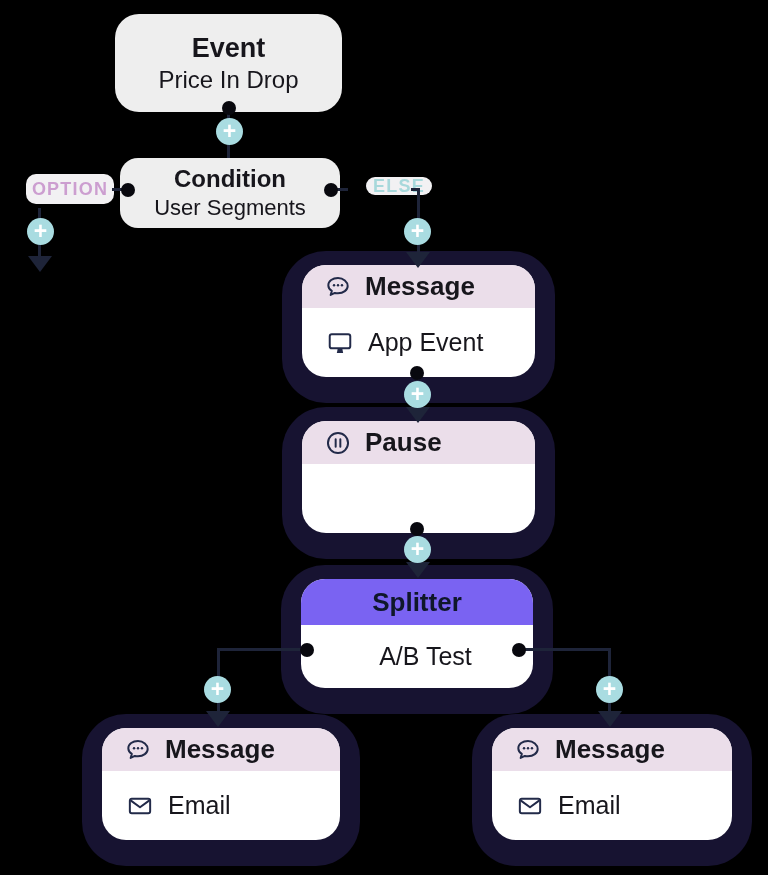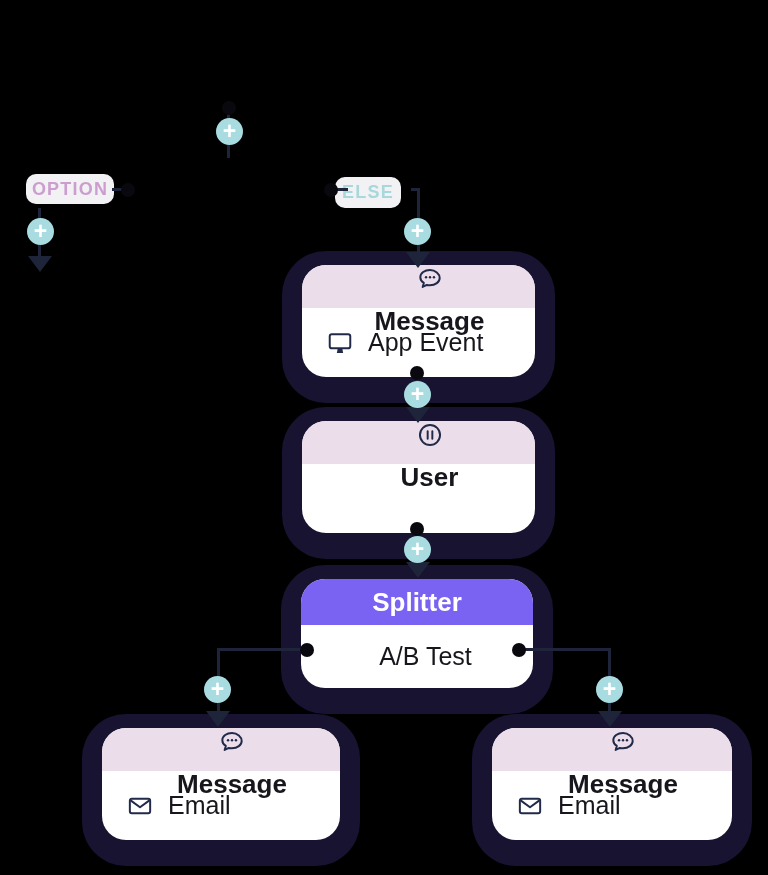--- a/index.html
+++ b/index.html
@@ -22,23 +22,23 @@
     font-weight:700;font-size:18px;letter-spacing:1.2px;
   }
   
   .card{
     position:absolute;background:#ffffff;border-radius:24px;overflow:hidden;z-index:1;
     box-shadow:0 6px 0 20px var(--shadow);color:#17161c;
   }
   .card .hdr{
     height:43px;background:var(--header-pink);
     display:flex;align-items:center;gap:13px;padding-left:22px;
-    font-weight:700;font-size:26px;flex-direction:column;
-  }
-  .card .hdr.purple{background:var(--header-purple);color:#ffffff;justify-content:center;padding-left:0;text-align:right;}
+    font-weight:700;font-size:26px;
+  }
+  .card .hdr.purple{background:var(--header-purple);color:#0f172a;justify-content:center;padding-left:0;text-align:right;}
   .card .bdy{
     height:calc(100% - 43px);display:flex;align-items:center;gap:14px;
     padding-left:24px;font-size:25px;
   }
   .card .bdy.center{justify-content:center;padding-left:17px;}
   .icon{display:flex;align-items:center;}
   .icon svg{stroke:#222a49;fill:none;stroke-width:1.7;}
   
   .line{position:absolute;background:var(--line);z-index:3;}
   .dot{position:absolute;width:14px;height:14px;border-radius:50%;background:#08080e;z-index:4;}
@@ -52,35 +52,43 @@
     background:var(--plus-fill);color:#ffffff;
     display:flex;align-items:center;justify-content:center;
     font-size:23px;font-weight:700;line-height:1;cursor:pointer;
   }
 </style>
 </head>
 <body>
 
 <div class="canvas">
 
+  <div class="simple-node" style="left:115px;top:14px;width:227px;height:98px;">
+    <div class="t" style="font-size:27px;">Event</div>
+    <div class="s" style="font-size:24px;">Price In Drop</div>
+  </div>
   <div class="line" style="left:227px;top:110px;width:3px;height:48px;"></div>
   <div class="dot" style="left:222px;top:101px;"></div>
   <div class="plus" style="left:216px;top:118px;">+</div>
 
+  <div class="simple-node" style="left:120px;top:158px;width:220px;height:70px;border-radius:18px;">
+    <div class="t" style="font-size:24px;">Condition</div>
+    <div class="s" style="font-size:22px;">User Segments</div>
+  </div>
 
   <div class="line" style="left:112px;top:188px;width:12px;height:3px;"></div>
   <div class="dot" style="left:121px;top:183px;"></div>
   <div class="pill" style="left:26px;top:174px;width:88px;height:30px;color:var(--accent-option);">OPTION</div>
   <div class="line" style="left:38px;top:208px;width:3px;height:50px;"></div>
   <div class="arrow" style="left:28px;top:256px;"></div>
   <div class="plus" style="left:27px;top:218px;">+</div>
 
   <div class="line" style="left:336px;top:188px;width:12px;height:3px;"></div>
   <div class="dot" style="left:324px;top:183px;"></div>
-  <div class="pill" style="left:335px;top:177px;width:66px;height:31px;color:var(--accent-else);">ELSE</div>
+  <div class="pill" style="left:366px;top:177px;width:66px;height:18px;color:var(--accent-else);">ELSE</div>
   <div class="line" style="left:411px;top:188px;width:9px;height:3px;"></div>
   <div class="line" style="left:417px;top:188px;width:3px;height:66px;"></div>
   <div class="arrow" style="left:406px;top:252px;"></div>
   <div class="plus" style="left:404px;top:218px;">+</div>
 
   <div class="card" style="left:302px;top:265px;width:233px;height:112px;">
     <div class="hdr">
       <span class="icon">
         <svg width="28" height="28" viewBox="0 0 24 24">
             <path d="M12 4.2c-4.6 0-8.3 2.8-8.3 6.3 0 2 1.2 3.8 3 4.9l-1 3.4 3.6-1.7c.8.2 1.7.3 2.7.3 4.6 0 8.3-2.8 8.3-6.3S16.6 4.2 12 4.2z" stroke-linejoin="round"></path>
@@ -107,21 +115,21 @@
   <div class="plus" style="left:404px;top:381px;">+</div>
 
   <div class="card" style="left:302px;top:421px;width:233px;height:112px;">
     <div class="hdr">
       <span class="icon">
         <svg width="28" height="28" viewBox="0 0 24 24">
             <circle cx="12" cy="12" r="8.6"></circle>
             <path d="M10 8.8v6.4M14 8.8v6.4" stroke-linecap="round"></path>
           </svg>
       </span>
-      <span>User</span>
+      <span>Pause</span>
     </div>
   </div>
   <div class="dot" style="left:410px;top:522px;"></div>
   <div class="line" style="left:416px;top:533px;width:3px;height:31px;"></div>
   <div class="arrow" style="left:406px;top:562px;"></div>
   <div class="plus" style="left:404px;top:536px;">+</div>
 
   <div class="card" style="left:301px;top:579px;width:232px;height:109px;">
     <div class="hdr purple" style="height:46px;">
       <span>Splitter</span>

